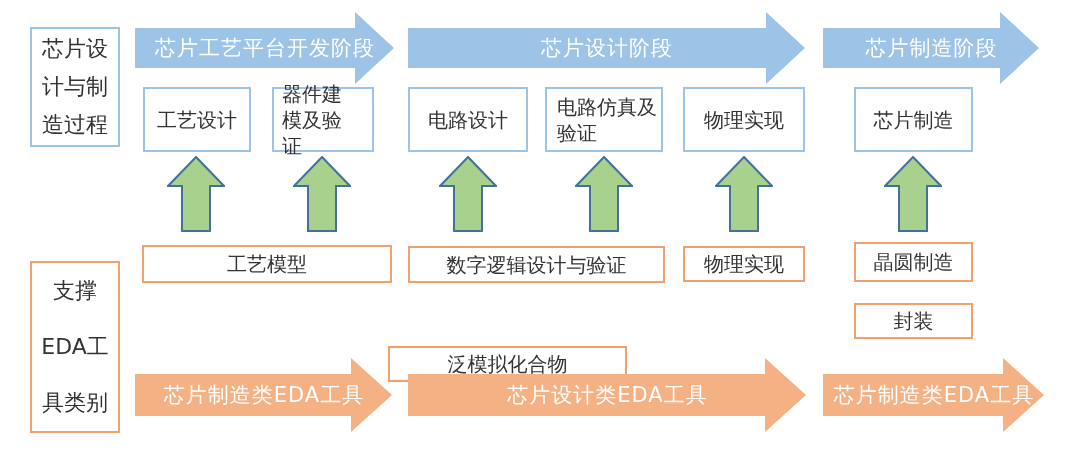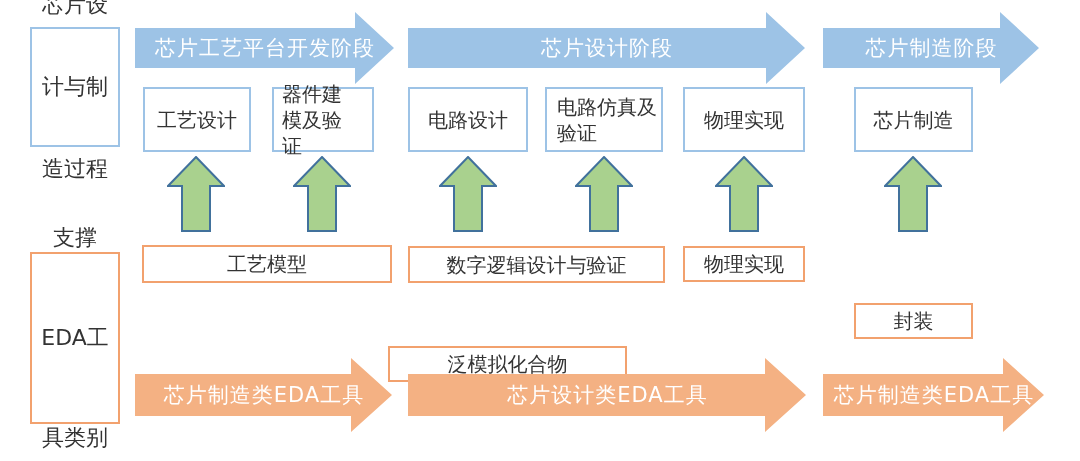--- a/index.html
+++ b/index.html
@@ -4,21 +4,21 @@
 <style>
   html, body { margin: 0; padding: 0; background: #ffffff; }
   #canvas {
     position: relative;
     width: 1080px;
     height: 461px;
     background: #ffffff;
     font-family: "DejaVu Sans", "Liberation Sans", sans-serif;
     overflow: hidden;
   }
-  .abs { position: absolute; gap: 44px; }
+  .abs { position: absolute; }
 
   
   .side-box {
     display: flex; flex-direction: column;
     align-items: center; justify-content: center;
     background: #ffffff;
     color: #333333;
     font-size: 22px;
     text-align: center;
     box-sizing: border-box;
@@ -62,21 +62,21 @@
 <body>
 
 <div id="canvas">
 
   <div class="abs side-box blue" style="left:30px; top:27px; width:90px; height:120px;">
     <div class="ln">芯片设</div>
     <div class="ln">计与制</div>
     <div class="ln">造过程</div>
   </div>
 
-  <div class="abs side-box orange" style="left:30px; top:252px; width:90px; height:172px;">
+  <div class="abs side-box orange" style="left:30px; top:261px; width:90px; height:172px;">
     <div class="ln">支撑</div>
     <div class="ln">EDA工</div>
     <div class="ln">具类别</div>
   </div>
 
   <div class="abs h-arrow" style="left:135px; top:11px; width:260px; height:74px;">
     <svg width="260" height="74">
       <polygon points="0,17 220,17 220,1 259,37 220,73 220,57 0,57" fill="#9dc3e6"></polygon>
     </svg>
     <span class="arrow-label">芯片工艺平台开发阶段</span>
@@ -156,20 +156,23 @@
   </div>
 
   <div class="abs flow-box orange" style="left:408px; top:246px; width:257px; height:37px;">
     <span>数字逻辑设计与验证</span>
   </div>
 
   <div class="abs flow-box orange" style="left:683px; top:246px; width:122px; height:36px;">
     <span>物理实现</span>
   </div>
 
+  <div class="abs flow-box orange" style="left:854px; top:242px; width:119px; height:40px;">
+    <span>晶圆制造</span>
+  </div>
 
   <div class="abs flow-box orange" style="left:388px; top:304px; width:239px; height:36px;margin-top:42px;">
     <span>泛模拟化合物</span>
   </div>
 
   <div class="abs flow-box orange" style="left:854px; top:303px; width:119px; height:36px;">
     <span>封装</span>
   </div>
 
   <div class="abs h-arrow" style="left:135px; top:357px; width:258px; height:76px;">

